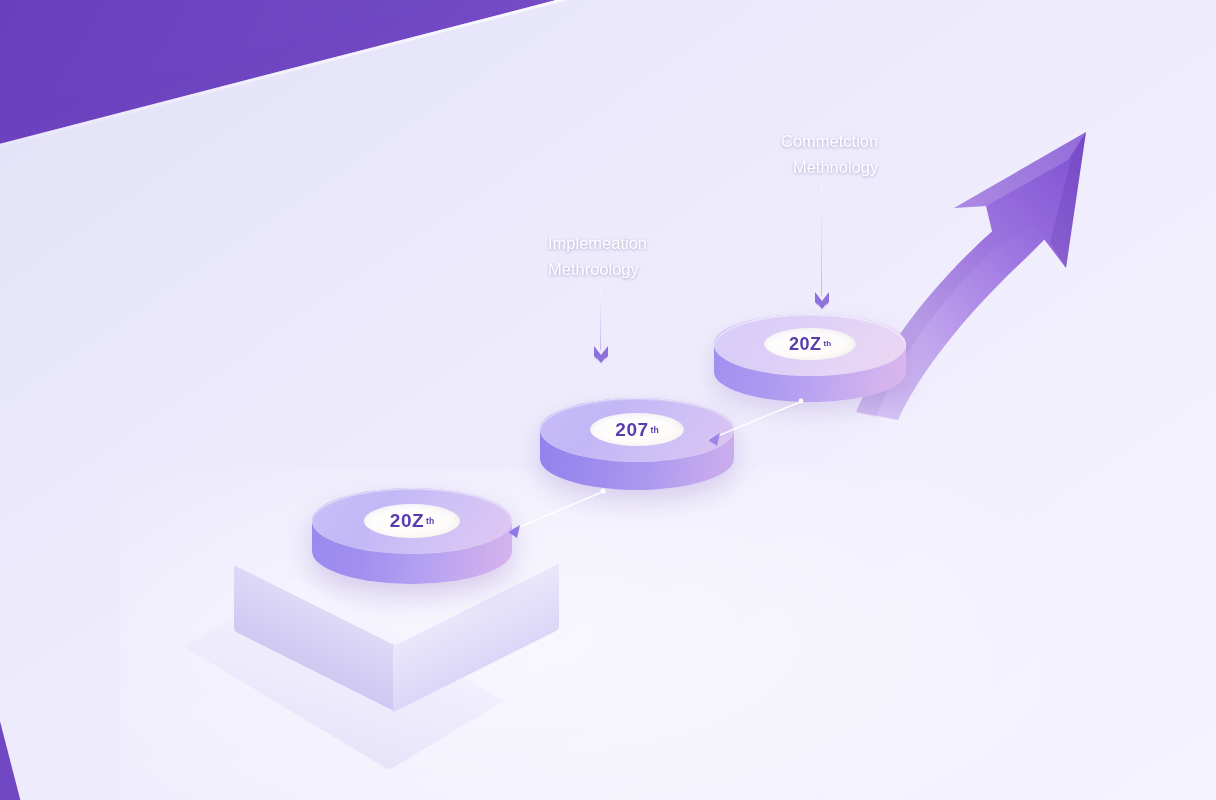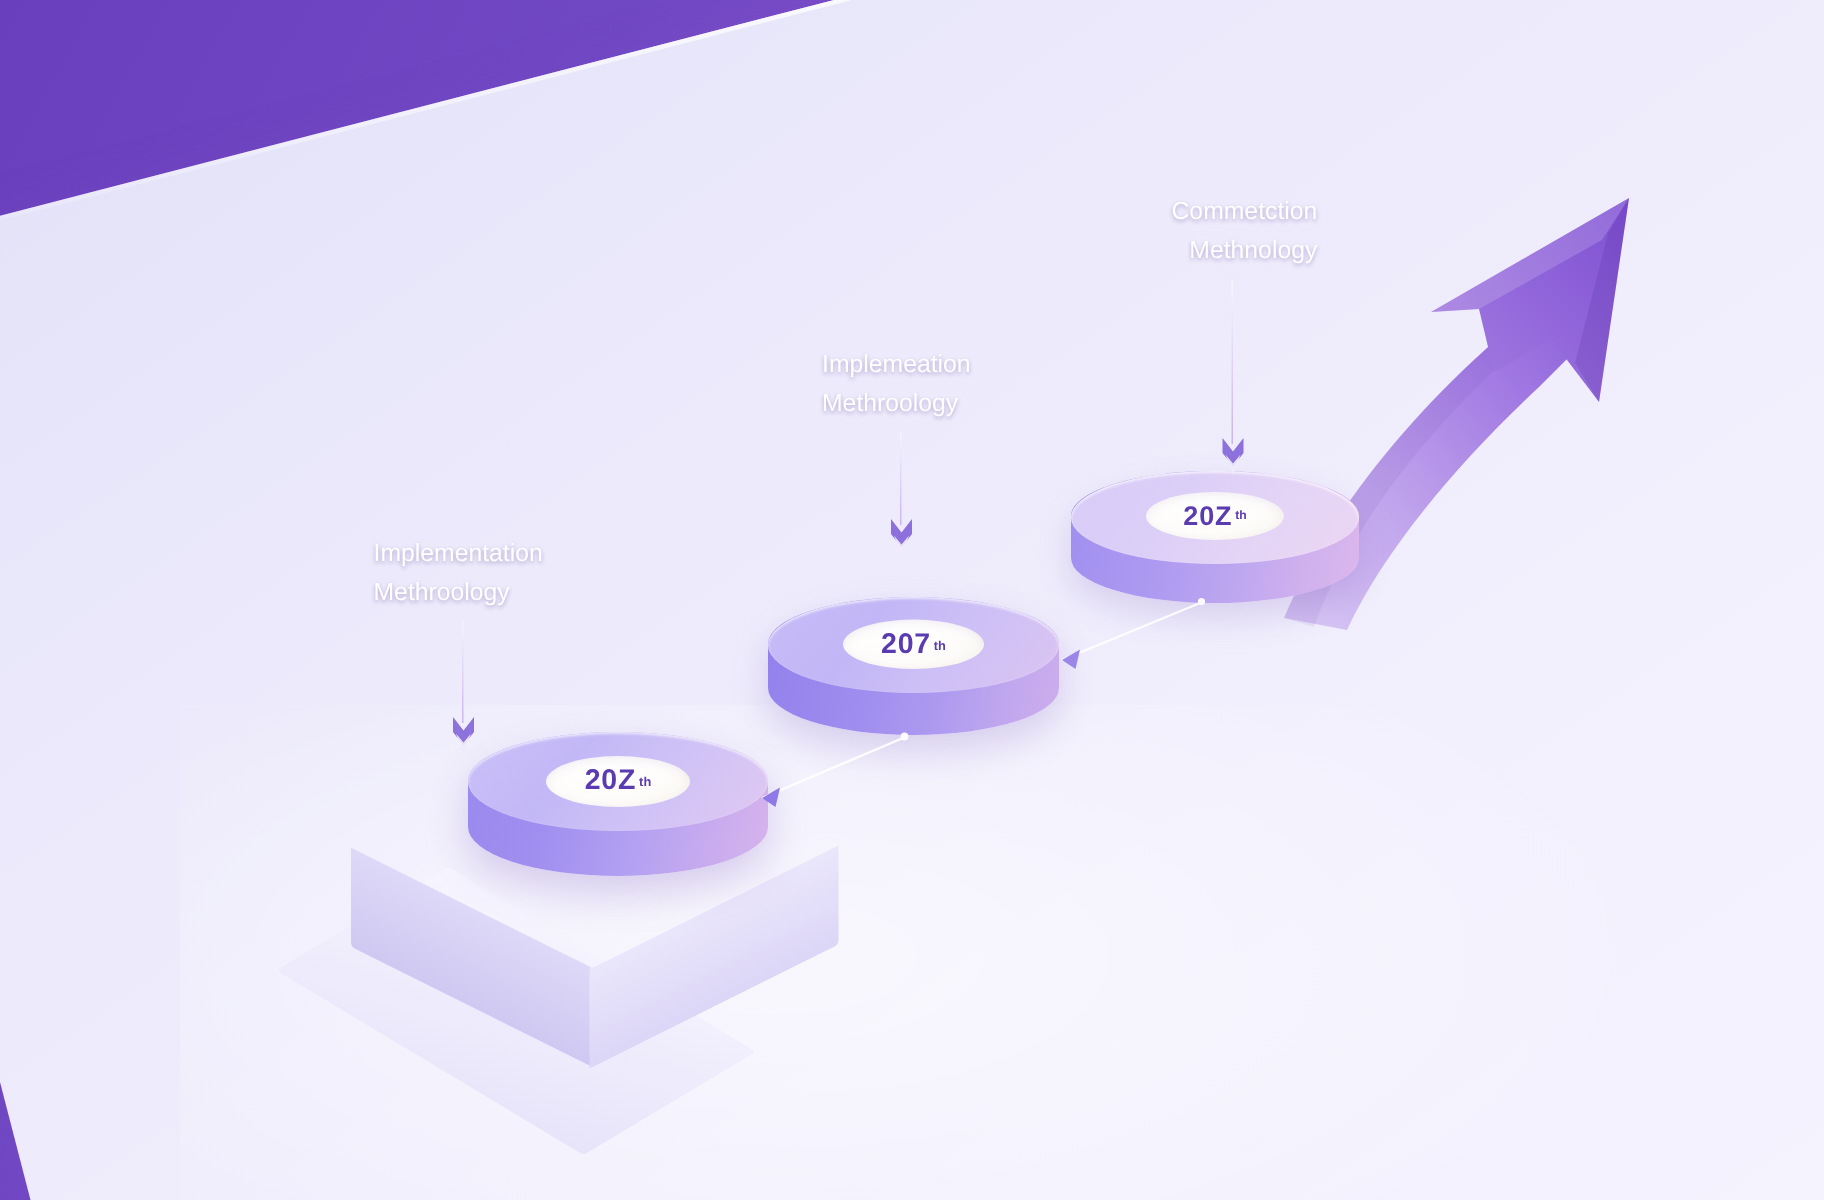--- a/index.html
+++ b/index.html
@@ -83,21 +83,21 @@
   
   #disc1{left:312px;top:488px;width:200px;height:96px;}
   #disc1 .side{background:linear-gradient(100deg,#9b8aee 0%,#a08fef 28%,#b2a0f2 56%,#c6aaef 78%,#d7b3ec 100%);
     box-shadow:0 12px 26px rgba(110,70,180,.22);}
   #disc1 .top{height:66px;background:linear-gradient(128deg,#c9bff7 0%,#c3b8f6 34%,#cfc2f6 62%,#e1c8f2 100%);
     box-shadow:inset 0 1px 2px rgba(255,255,255,.8);}
   #disc1 .face{left:52px;top:16px;width:96px;height:34px;}
   #disc1 .face-label{font-size:19px;}
 
   
-  #disc2{left:512px;top:398px;width:194px;height:92px;}
+  #disc2{left:540px;top:398px;width:194px;height:92px;}
   #disc2 .side{background:linear-gradient(100deg,#9281ec 0%,#9d8bee 30%,#ab99f0 58%,#bfa6ee 80%,#cdaeec 100%);
     box-shadow:0 11px 24px rgba(110,70,180,.20);}
   #disc2 .top{height:64px;background:linear-gradient(128deg,#c7bcf7 0%,#c2b6f6 34%,#cdc0f6 62%,#dcc4f1 100%);
     box-shadow:inset 0 1px 2px rgba(255,255,255,.8);}
   #disc2 .face{left:50px;top:15px;width:94px;height:33px;}
   #disc2 .face-label{font-size:19px;}
 
   
   #disc3{left:714px;top:314px;width:192px;height:88px;}
   #disc3 .side{background:linear-gradient(100deg,#a08fef 0%,#ab99f1 30%,#bda6f0 58%,#cfb0ee 80%,#dcb7ec 100%);
@@ -212,31 +212,20 @@
   </div>
 
   <div class="conn" style="left:686px;top:396px;">
     <svg width="126" height="62" viewBox="0 0 126 62">
       <line x1="114" y1="6" x2="22" y2="44" stroke="#ffffff" stroke-width="1.6" opacity=".9"></line>
       <circle cx="115" cy="5" r="2.4" fill="#ffffff" opacity=".95"></circle>
       <path d="M 22 44 L 34 37 L 31 50 Z" fill="#9b86ea"></path>
     </svg>
   </div>
 
-  <div class="callout" style="left:249px;top:356px;">
-    <div class="ctext">Implementation</div>
-    <div class="ctext">Methroology</div>
-    <div class="stem" style="left:59px;top:58px;height:68px;"></div>
-    <div class="chev" style="left:51px;top:120px;">
-      <svg width="18" height="30" viewBox="0 0 18 30">
-        <path d="M 2 2 L 9 11 L 16 2 L 16 12 L 9 21 L 2 12 Z" fill="#7b5bd6" opacity=".85"></path>
-        <path d="M 4 13 L 9 19 L 14 13 L 9 27 Z" fill="#f0ebfc" opacity=".9"></path>
-      </svg>
-    </div>
-  </div>
 
   <div class="callout" style="left:548px;top:230px;">
     <div class="ctext">Implemeation</div>
     <div class="ctext">Methroology</div>
     <div class="stem" style="left:52px;top:58px;height:62px;"></div>
     <div class="chev" style="left:44px;top:114px;">
       <svg width="18" height="30" viewBox="0 0 18 30">
         <path d="M 2 2 L 9 11 L 16 2 L 16 12 L 9 21 L 2 12 Z" fill="#7b5bd6" opacity=".85"></path>
         <path d="M 4 13 L 9 19 L 14 13 L 9 27 Z" fill="#f0ebfc" opacity=".9"></path>
       </svg>

